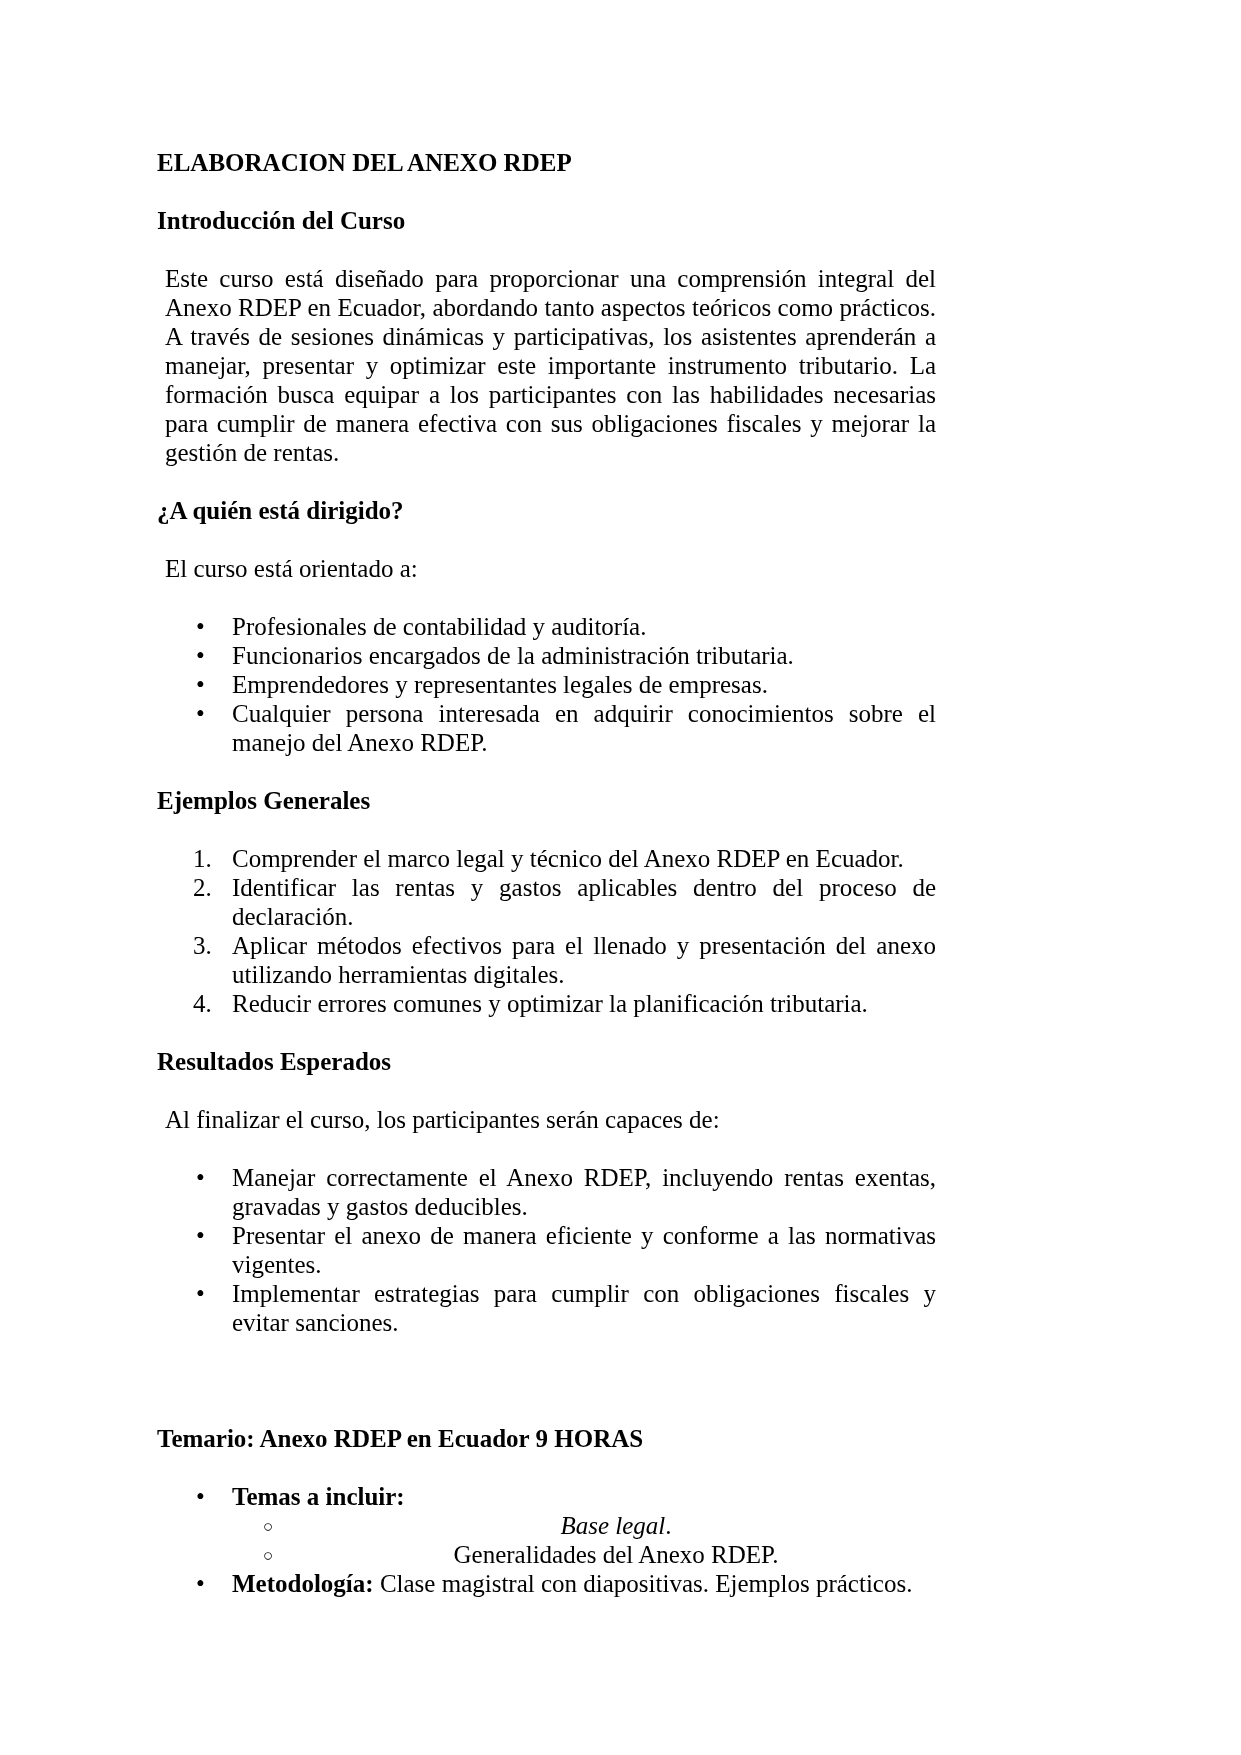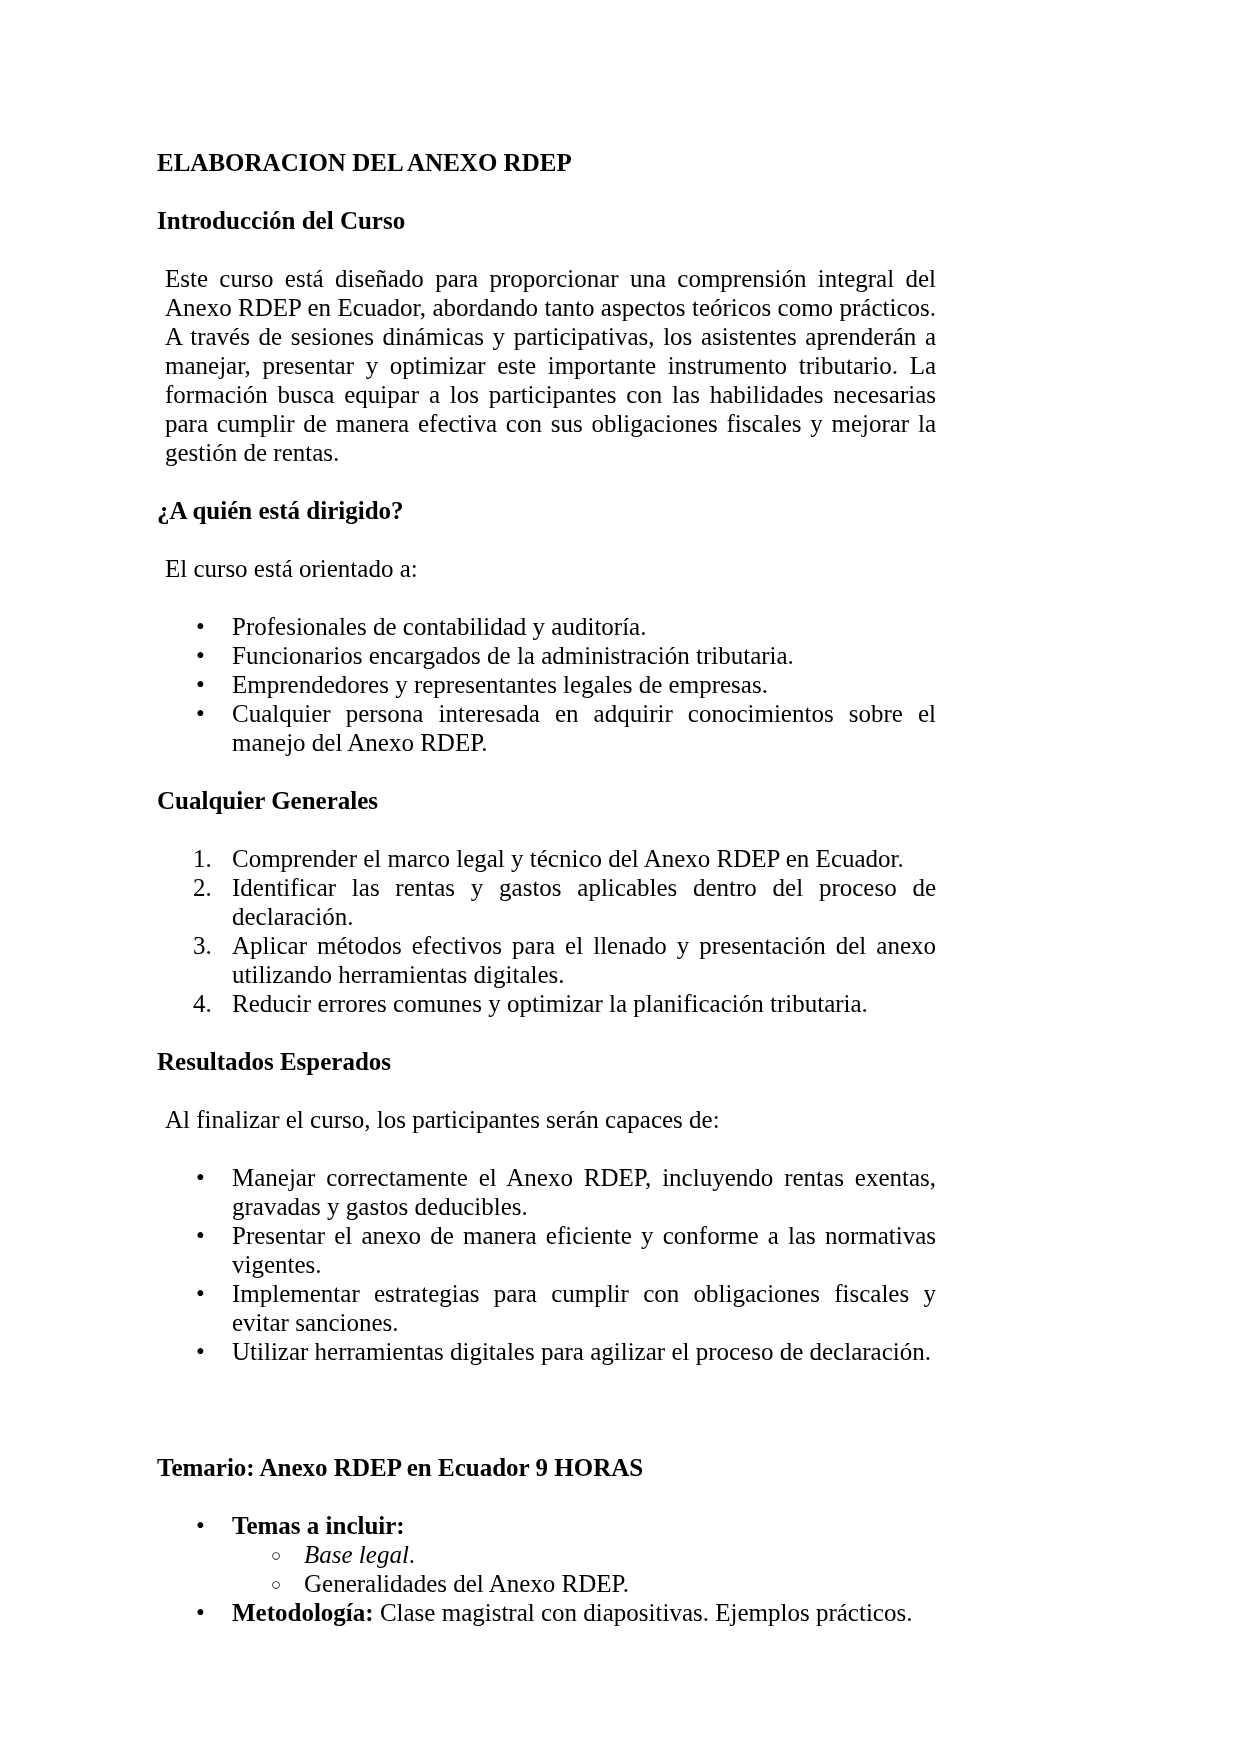--- a/index.html
+++ b/index.html
@@ -52,22 +52,21 @@
     left: -39px;
     top: 0;
   }
   ul.l2 {
     list-style: none;
     margin: 0;
     padding: 0 0 0 64px;
   }
   ul.l2 > li {
     position: relative;
-    text-align: left;
-    margin-left: 8px;
+    text-align: center;
   }
   ul.l2 > li::before {
     content: "\25CB";
     position: absolute;
     left: -33px;
     top: 1px;
     font-size: 17px;
   }
   .bold { font-weight: bold; }
   .italic { font-style: italic; }
@@ -87,38 +86,37 @@
 
   <p class="para">El curso está orientado a:</p>
 
   <ul class="l1">
     <li>Profesionales de contabilidad y auditoría.</li>
     <li>Funcionarios encargados de la administración tributaria.</li>
     <li>Emprendedores y representantes legales de empresas.</li>
     <li>Cualquier persona interesada en adquirir conocimientos sobre el manejo del Anexo RDEP.</li>
   </ul>
 
-  <p class="h">Cualquier Generales</p>
+  <p class="h">Ejemplos Generales</p>
 
   <ol class="l1">
     <li>Comprender el marco legal y técnico del Anexo RDEP en Ecuador.</li>
     <li>Identificar las rentas y gastos aplicables dentro del proceso de declaración.</li>
     <li>Aplicar métodos efectivos para el llenado y presentación del anexo utilizando herramientas digitales.</li>
     <li>Reducir errores comunes y optimizar la planificación tributaria.</li>
   </ol>
 
   <p class="h">Resultados Esperados</p>
 
   <p class="para">Al finalizar el curso, los participantes serán capaces de:</p>
 
   <ul class="l1 big-gap">
     <li>Manejar correctamente el Anexo RDEP, incluyendo rentas exentas, gravadas y gastos deducibles.</li>
     <li>Presentar el anexo de manera eficiente y conforme a las normativas vigentes.</li>
     <li>Implementar estrategias para cumplir con obligaciones fiscales y evitar sanciones.</li>
-    <li>Utilizar herramientas digitales para agilizar el proceso de declaración.</li>
   </ul>
 
   <p class="h">Temario: Anexo RDEP en Ecuador 9 HORAS</p>
 
 
   <ul class="l1">
     <li>
       <span class="bold">Temas a incluir:</span>
       <ul class="l2">
         <li><span class="italic">Base legal</span><span>.</span></li>

